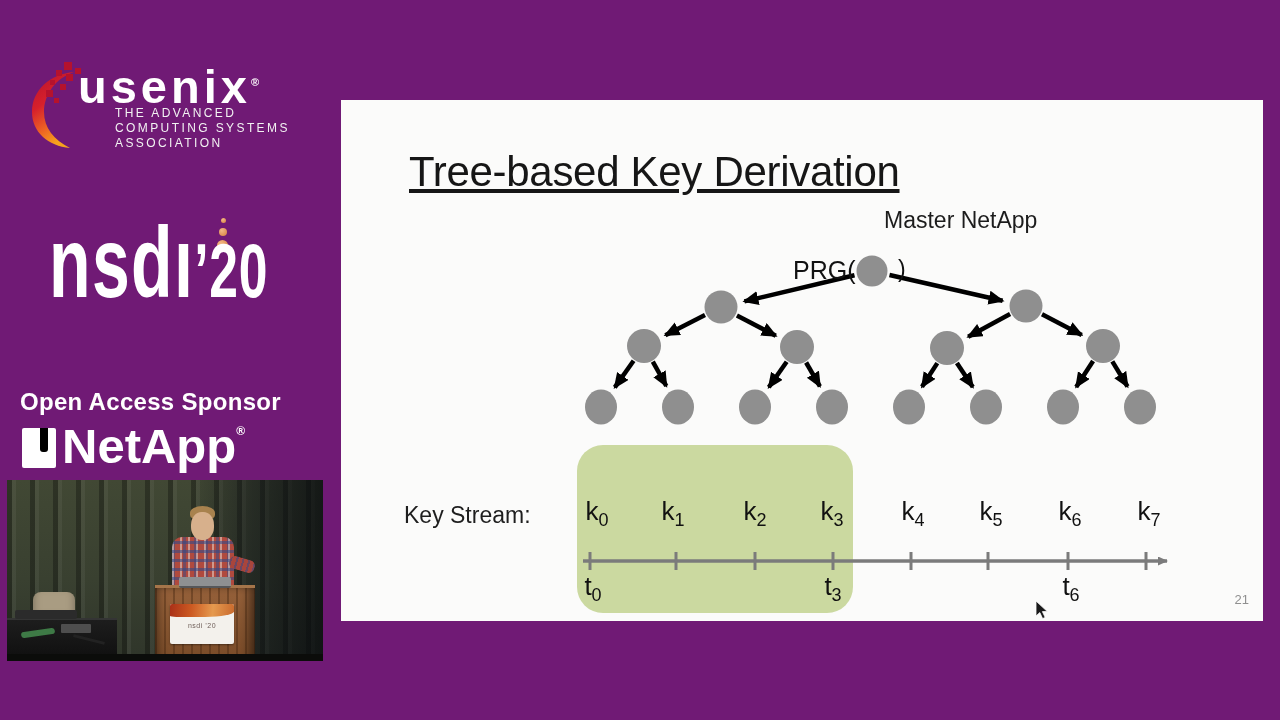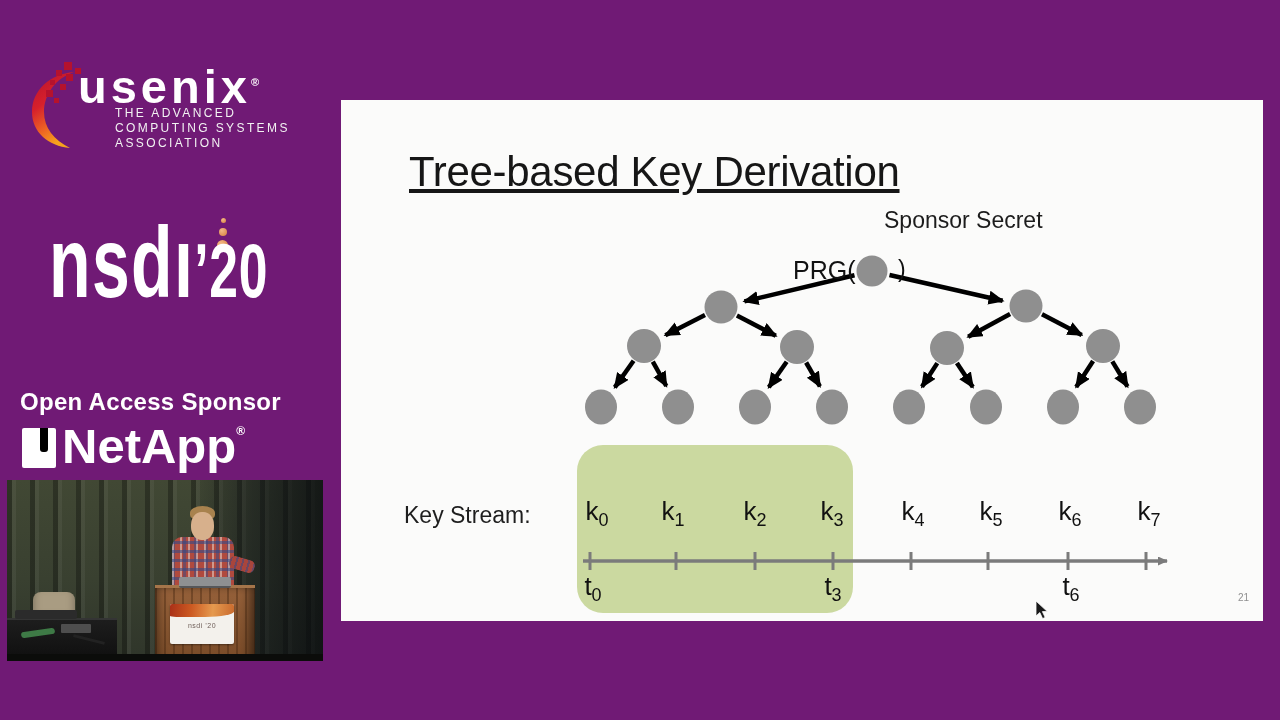--- a/index.html
+++ b/index.html
@@ -92,21 +92,21 @@
   .prg-open{position:absolute;left:452px;top:156px;font-size:25px;color:#111;}
   .prg-close{position:absolute;left:557px;top:156px;font-size:23px;color:#111;}
   .keystream-label{position:absolute;left:63px;top:402px;font-size:23px;color:#1e1e1e;}
   .highlight{position:absolute;left:236px;top:345px;width:276px;height:168px;
      background:#cbd9a0;border-radius:26px;}
   .diagram-svg{position:absolute;left:0;top:0;width:922px;height:521px;}
   .klabel{position:absolute;top:396px;width:44px;text-align:center;font-size:26px;color:#111;}
   .klabel sub,.tlabel sub{font-size:18px;vertical-align:-6px;line-height:0;}
   .tlabel{position:absolute;top:471px;width:44px;text-align:center;font-size:26px;color:#111;}
   .page-number{position:absolute;left:880px;top:492px;width:28px;text-align:right;
-     font-size:10px;color:#8f8f8f;}
+     font-size:13px;color:#8f8f8f;}
   .cursor{position:absolute;left:694px;top:500px;}
 </style>
 </head>
 <body>
 
 <div class="frame">
 
   <div class="usenix">
     <svg class="usenix-flame" width="64" height="96" viewBox="0 0 64 96">
       <defs>
@@ -235,21 +235,21 @@
           <line x1="492" y1="452" x2="492" y2="470"></line>
           <line x1="570" y1="452" x2="570" y2="470"></line>
           <line x1="647" y1="452" x2="647" y2="470"></line>
           <line x1="727" y1="452" x2="727" y2="470"></line>
           <line x1="805" y1="452" x2="805" y2="470"></line>
         </g>
       </g>
     </svg>
 
     <div class="slide-title">Tree-based Key Derivation</div>
-    <div class="master-secret">Sponsor Secret</div>
+    <div class="master-secret">Master NetApp</div>
     <div class="prg-open">PRG(</div>
     <div class="prg-close">)</div>
     <div class="keystream-label">Key Stream:</div>
 
     <div class="klabel" style="left:234px"><span>k</span><sub>0</sub></div>
     <div class="klabel" style="left:310px"><span>k</span><sub>1</sub></div>
     <div class="klabel" style="left:392px"><span>k</span><sub>2</sub></div>
     <div class="klabel" style="left:469px"><span>k</span><sub>3</sub></div>
     <div class="klabel" style="left:550px"><span>k</span><sub>4</sub></div>
     <div class="klabel" style="left:628px"><span>k</span><sub>5</sub></div>

